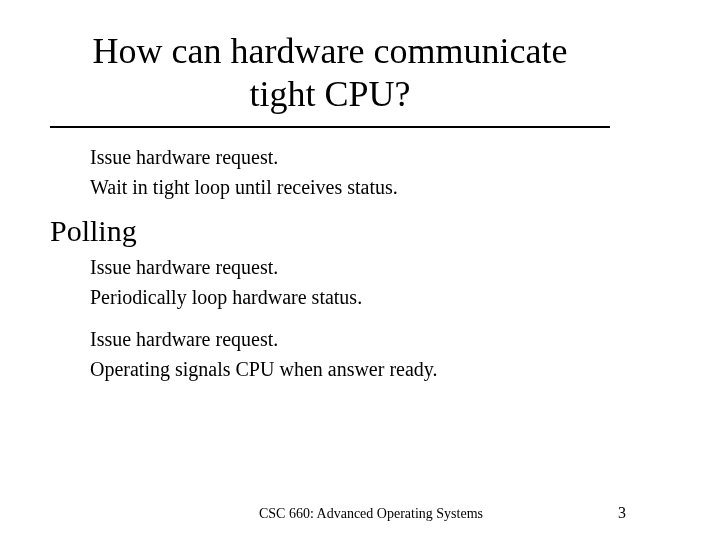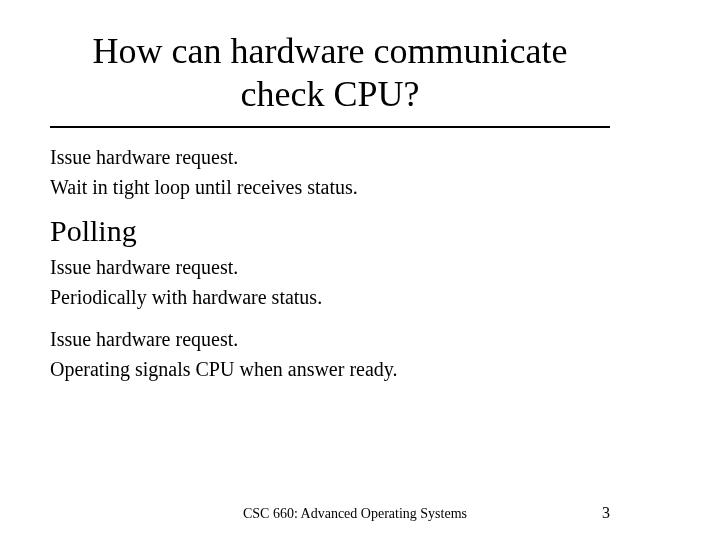--- a/index.html
+++ b/index.html
@@ -45,34 +45,35 @@
 
     .section-heading {
       font-size: 30px;
       font-weight: normal;
       color: #000000;
       margin-bottom: 4px;
       font-family: 'Times New Roman', Times, serif;
     }
 
     .sub-items {
+      margin-left: 40px;
       margin-bottom: 12px;
     }
 
     .sub-item {
       font-size: 20px;
       color: #000000;
       line-height: 1.5;
       font-family: 'Times New Roman', Times, serif;
     }
 
     .footer {
       position: absolute;
       bottom: 18px;
-      left: 0;
+      left: 16px;
       width: 100%;
       display: flex;
       justify-content: center;
       align-items: center;
     }
 
     .footer-text {
       font-size: 14px;
       color: #000000;
       font-family: 'Times New Roman', Times, serif;
@@ -91,38 +92,38 @@
     }
   </style>
 </head>
 <body>
 
 <div class="slide">
 
   <div class="title-section">
     <div class="title">
       <span>How can hardware communicate</span><br>
-      <span>check CPU?</span>
+      <span>tight CPU?</span>
     </div>
   </div>
 
   <hr class="divider">
 
   <div class="section">
     <div class="sub-items">
       <div class="sub-item">Issue hardware request.</div>
       <div class="sub-item">Wait in tight loop until receives status.</div>
     </div>
   </div>
 
   <div class="section">
     <div class="section-heading">Polling</div>
     <div class="sub-items">
       <div class="sub-item">Issue hardware request.</div>
-      <div class="sub-item">Periodically with hardware status.</div>
+      <div class="sub-item">Periodically loop hardware status.</div>
     </div>
   </div>
 
   <div class="section">
     <div class="sub-items">
       <div class="sub-item">Issue hardware request.</div>
       <div class="sub-item">Operating signals CPU when answer ready.</div>
     </div>
   </div>
 

